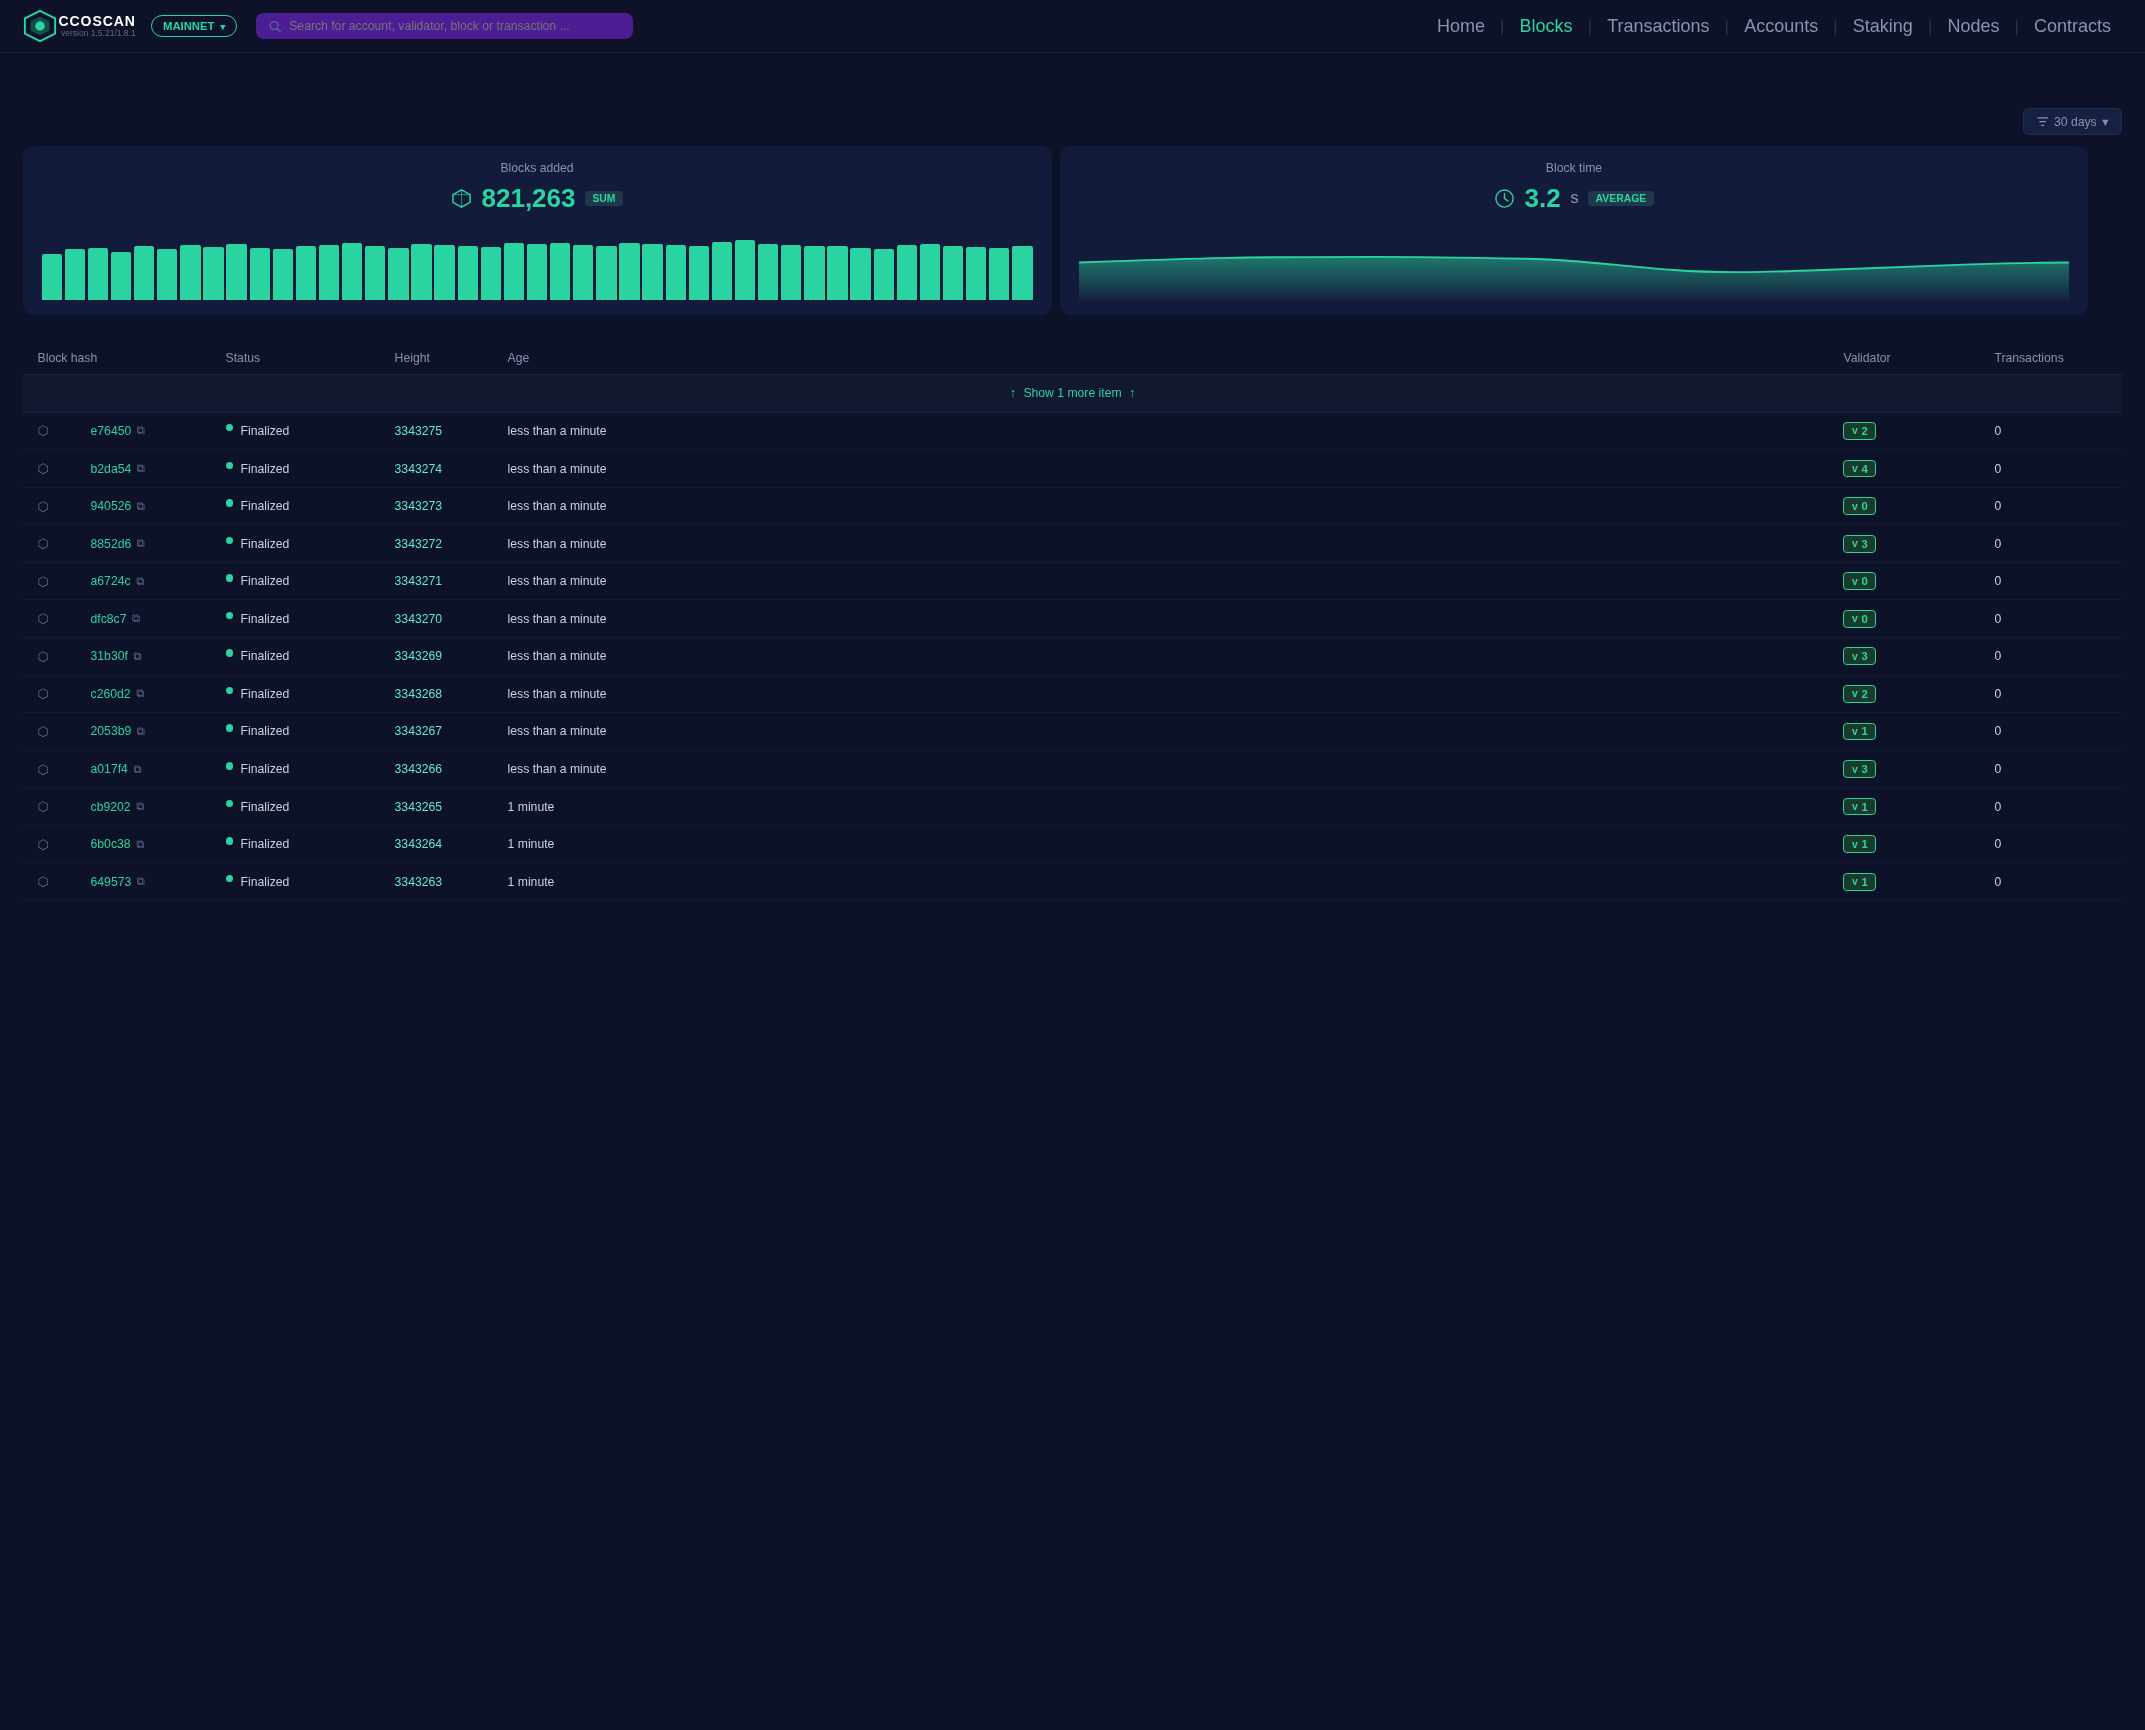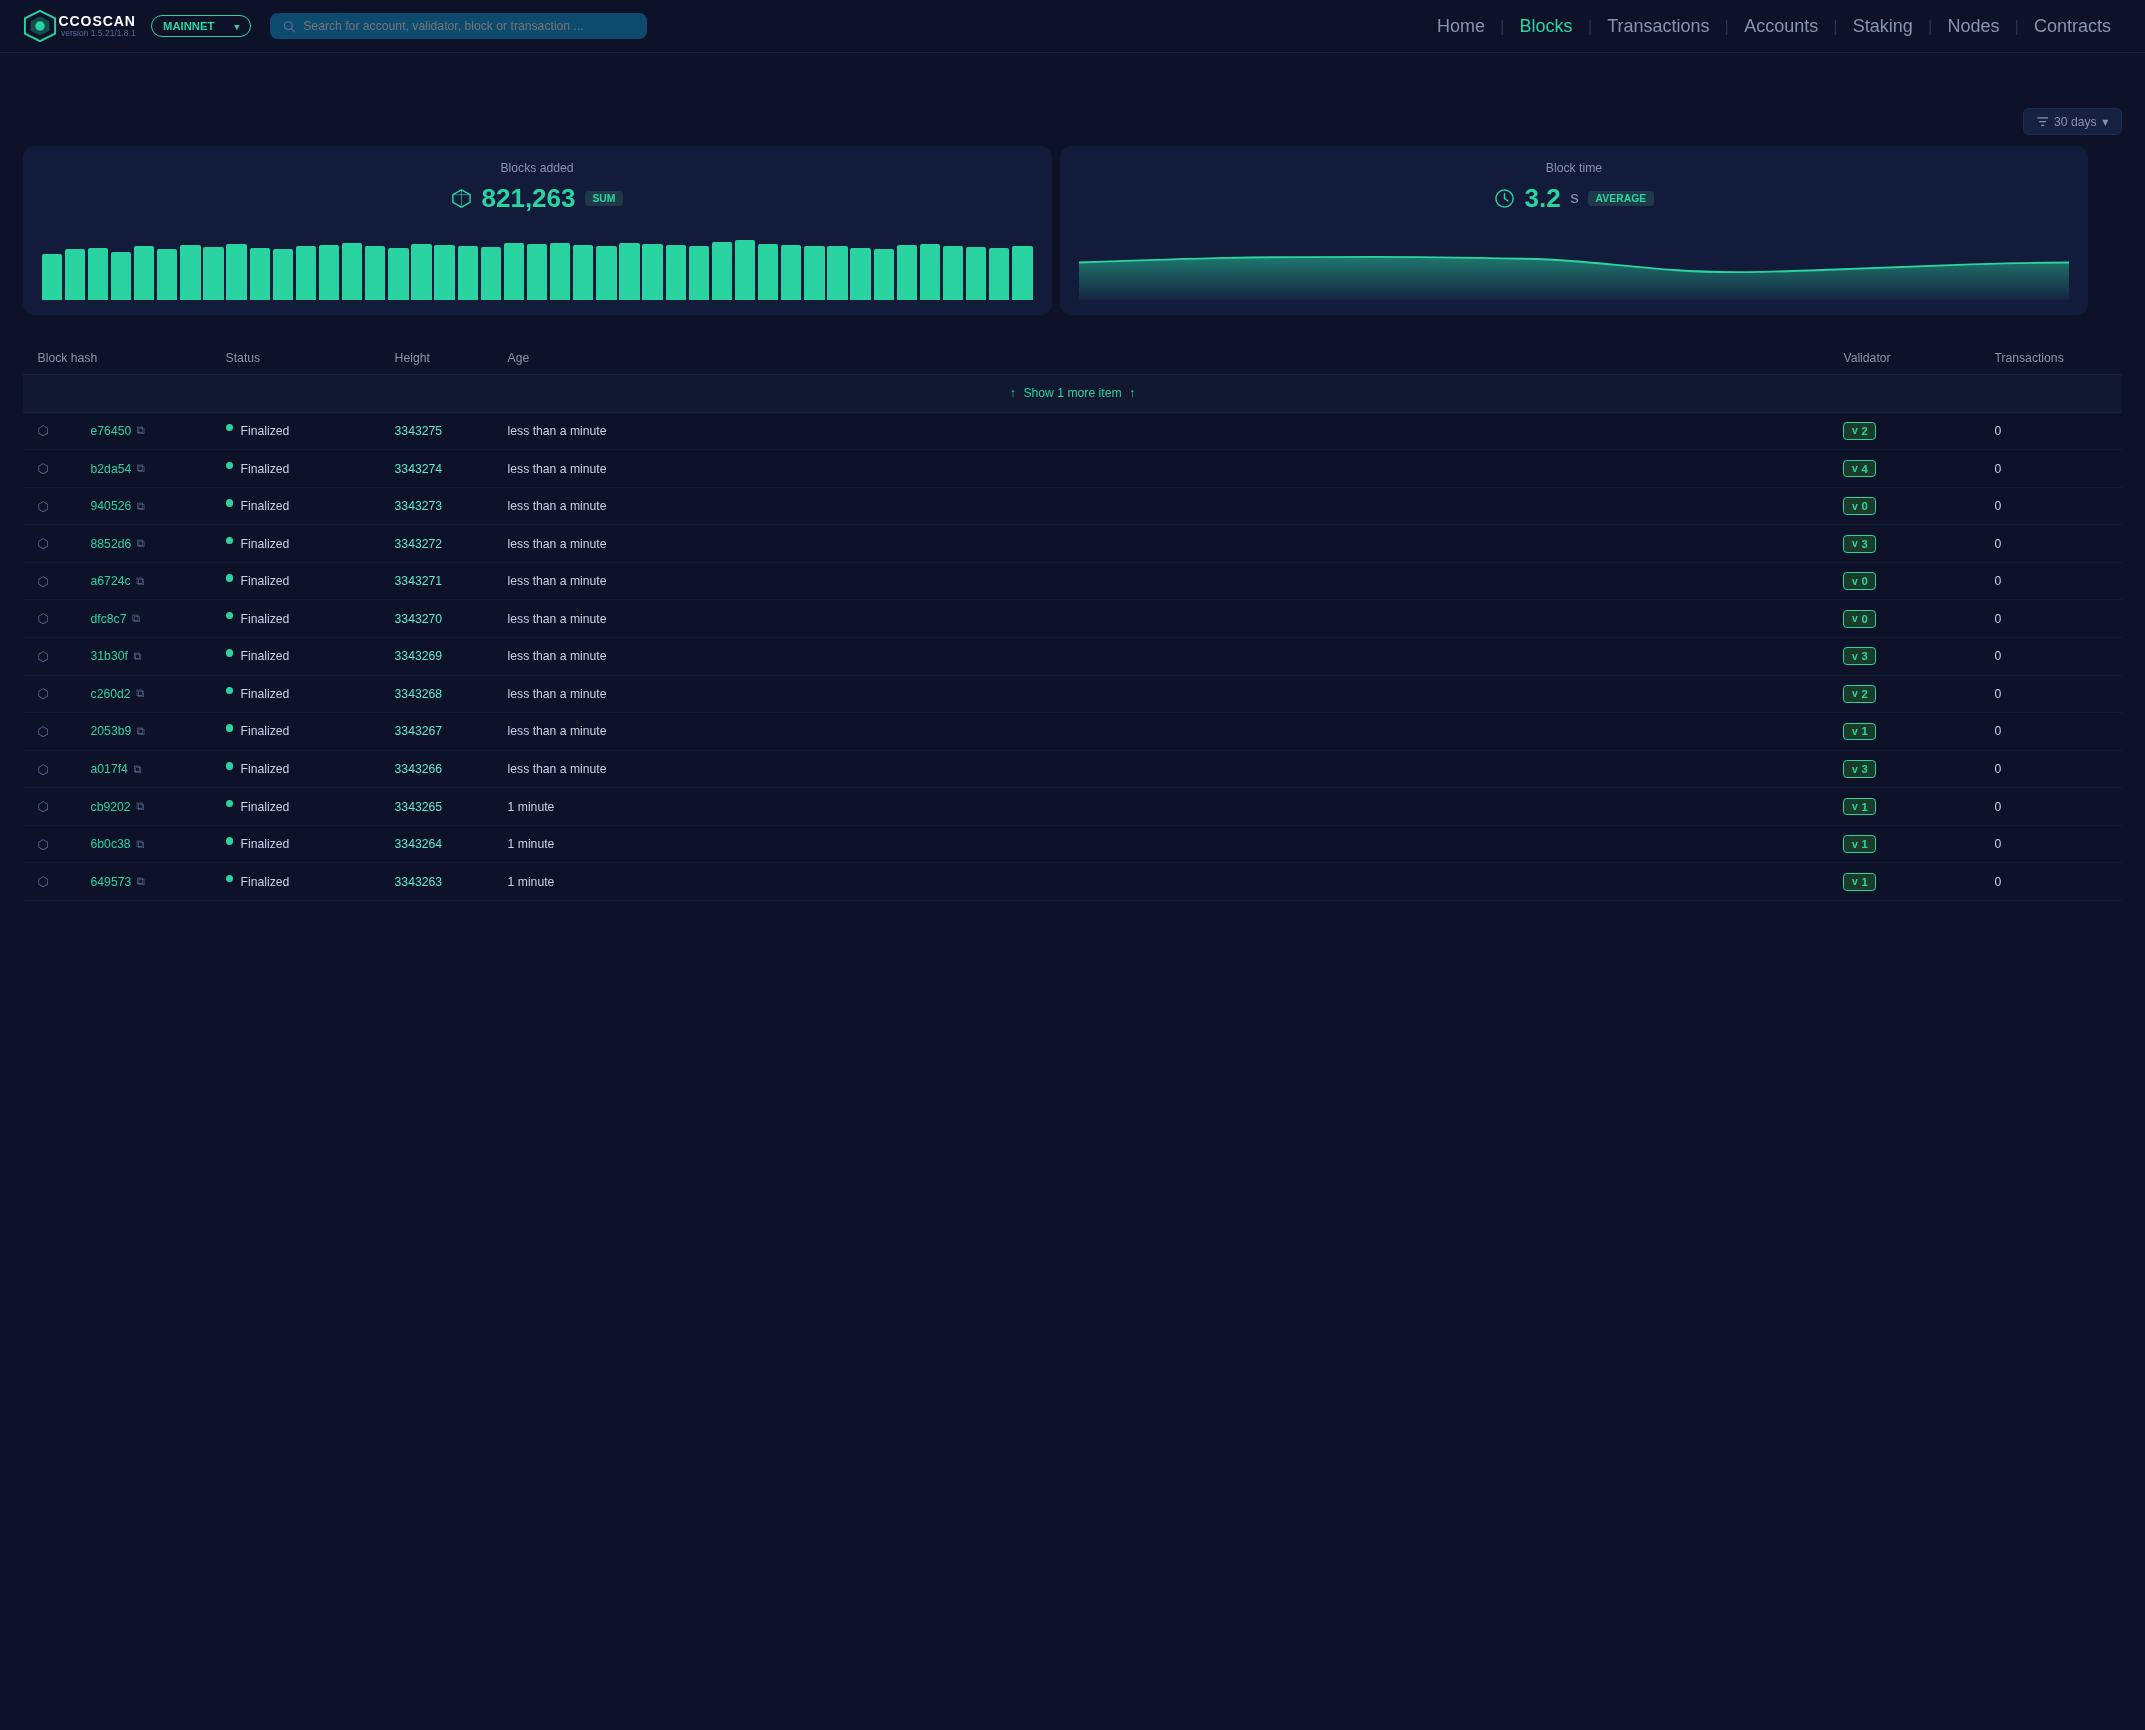--- a/index.html
+++ b/index.html
@@ -48,31 +48,31 @@
     }
     .network-badge {
       border: 1.4px solid #2ad4a0;
       color: #2ad4a0;
       border-radius: 15px;
       padding: 3.8px 11.3px;
       font-size: 11.3px;
       font-weight: 600;
       display: flex;
       align-items: center;
-      gap: 20px;
+      gap: 6px;
       cursor: pointer;
       margin-right: 19px;
     }
     .network-badge .chevron { font-size: 9.4px; }
     .search-bar {
       flex: 1;
       max-width: 377px;
       display: flex;
       align-items: center;
-      background: #0c4a6e;
+      background: #4c1d95;
       border-radius: 7.5px;
       padding: 5.6px 13px;
       gap: 7.5px;
       margin-right: auto;
     }
     .search-bar input {
       background: transparent;
       border: none;
       outline: none;
       color: #8892b0;

